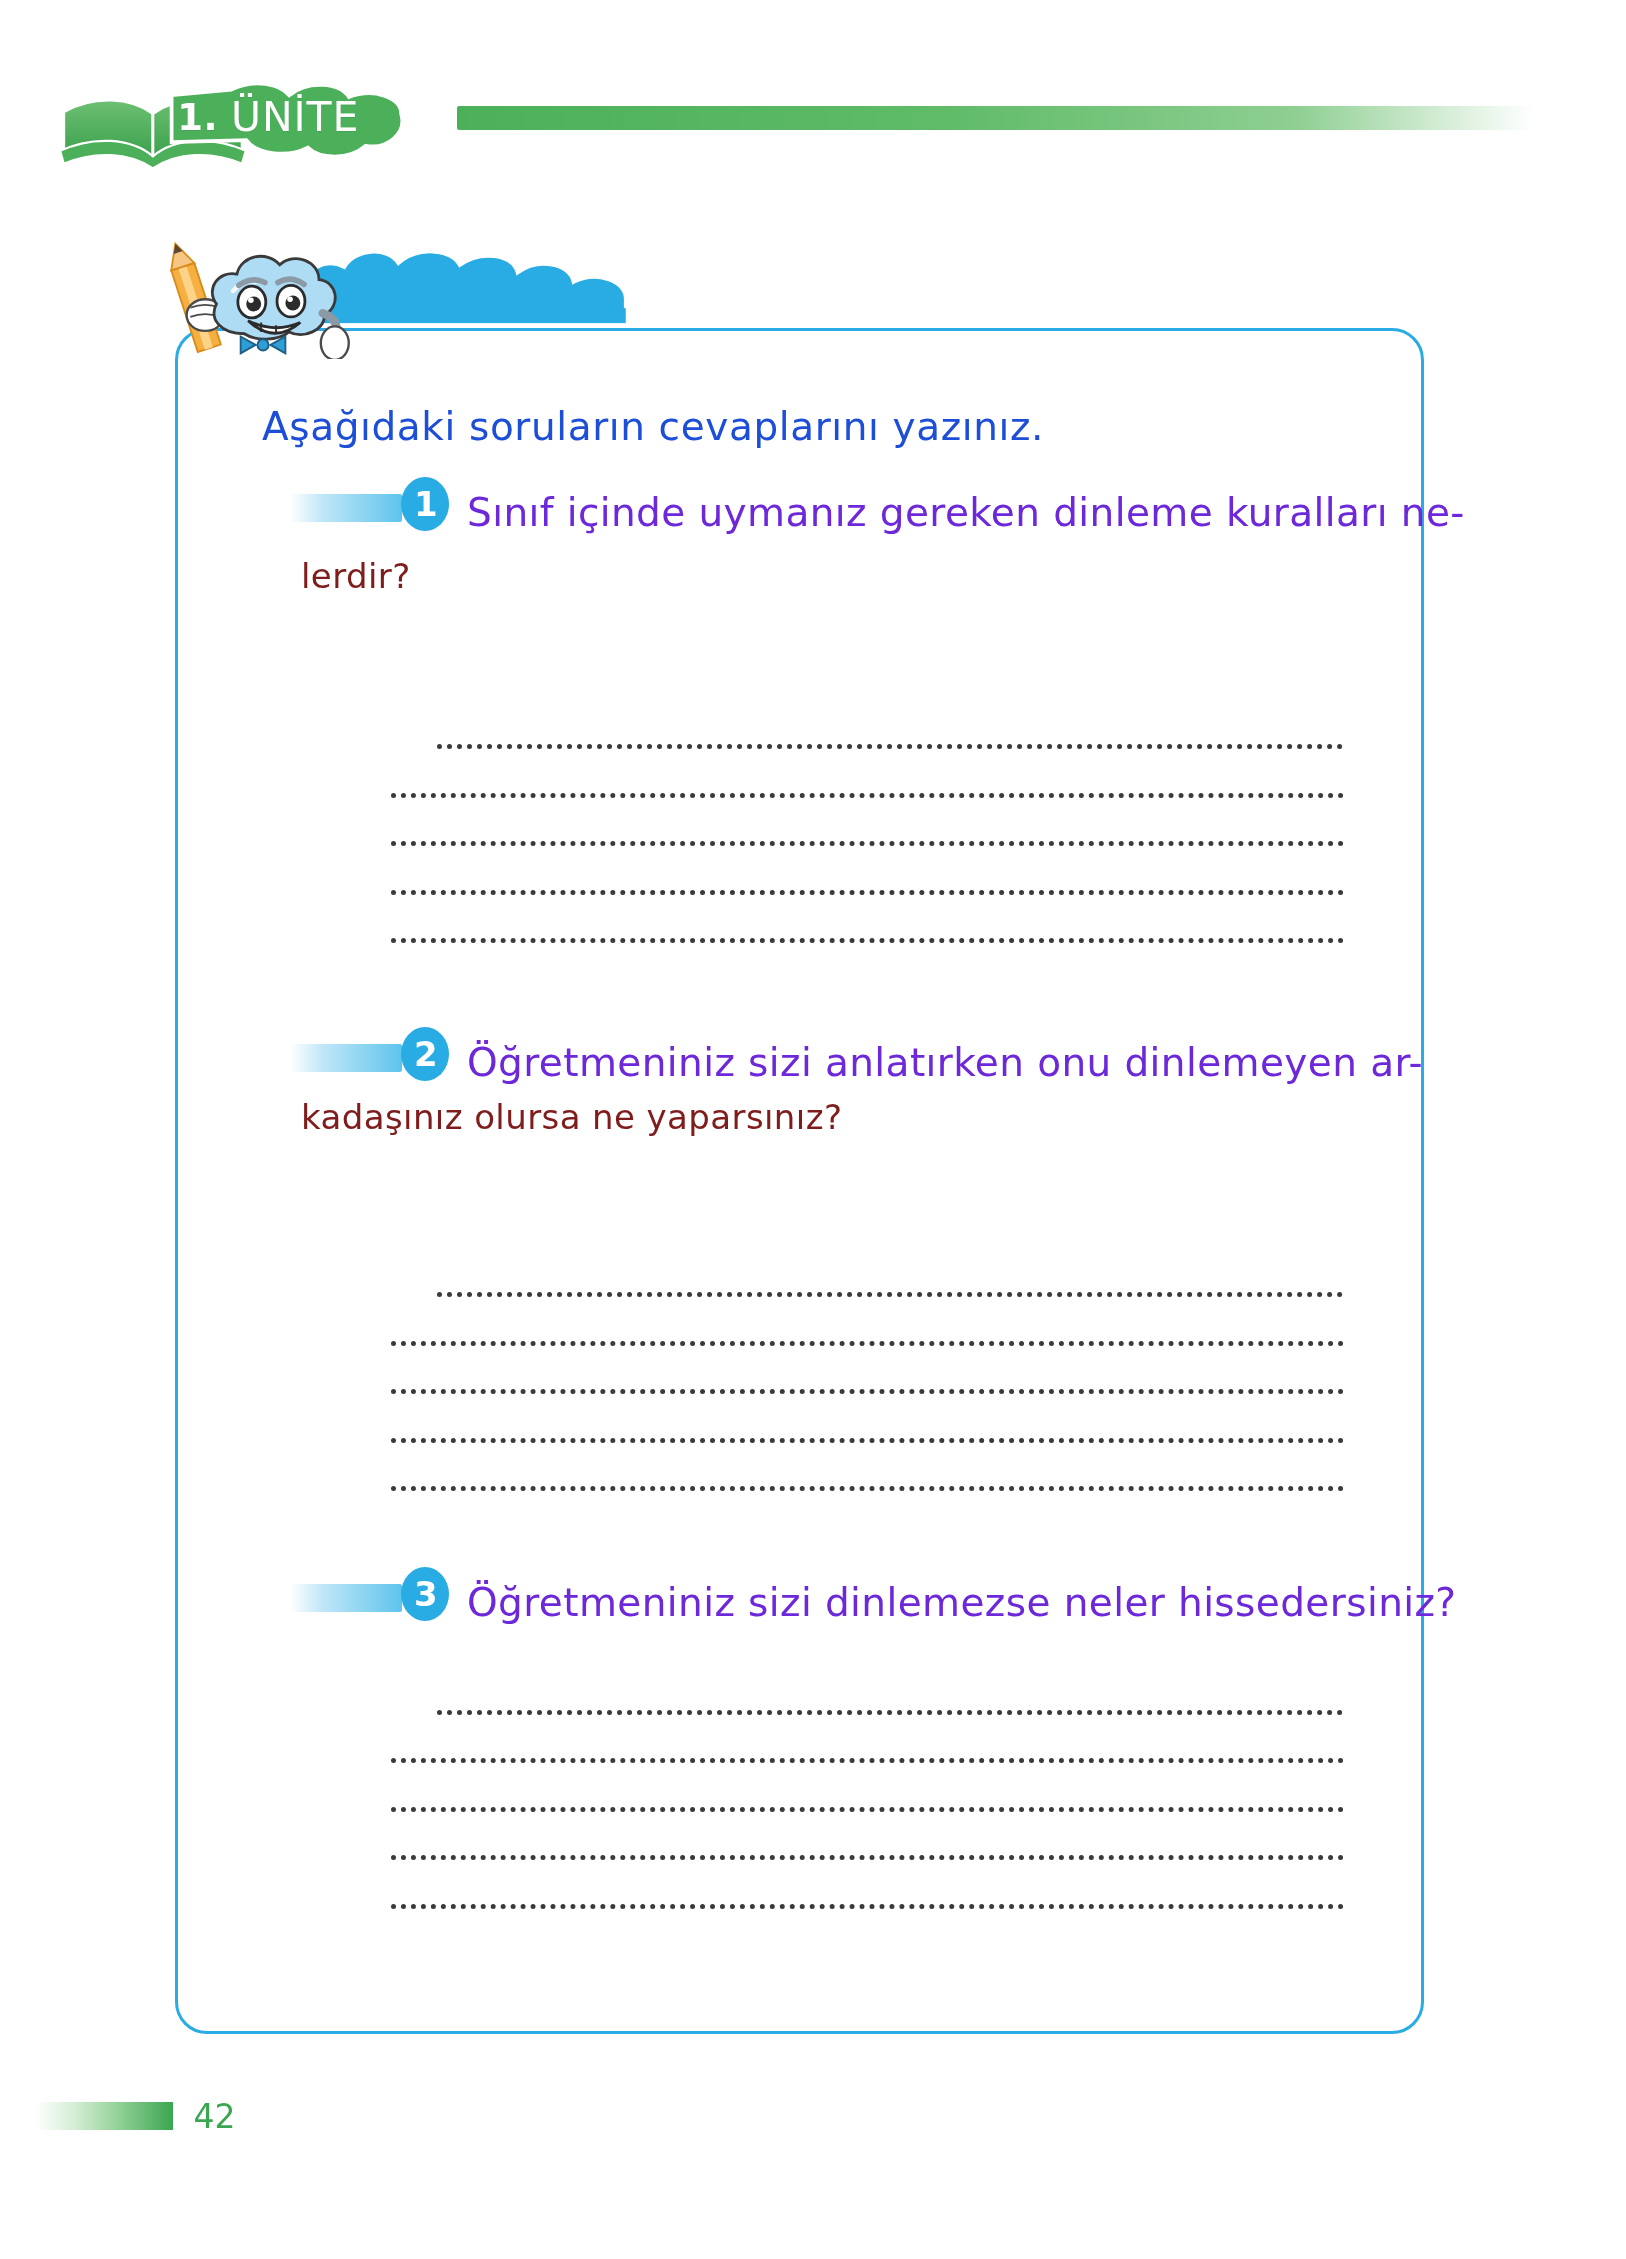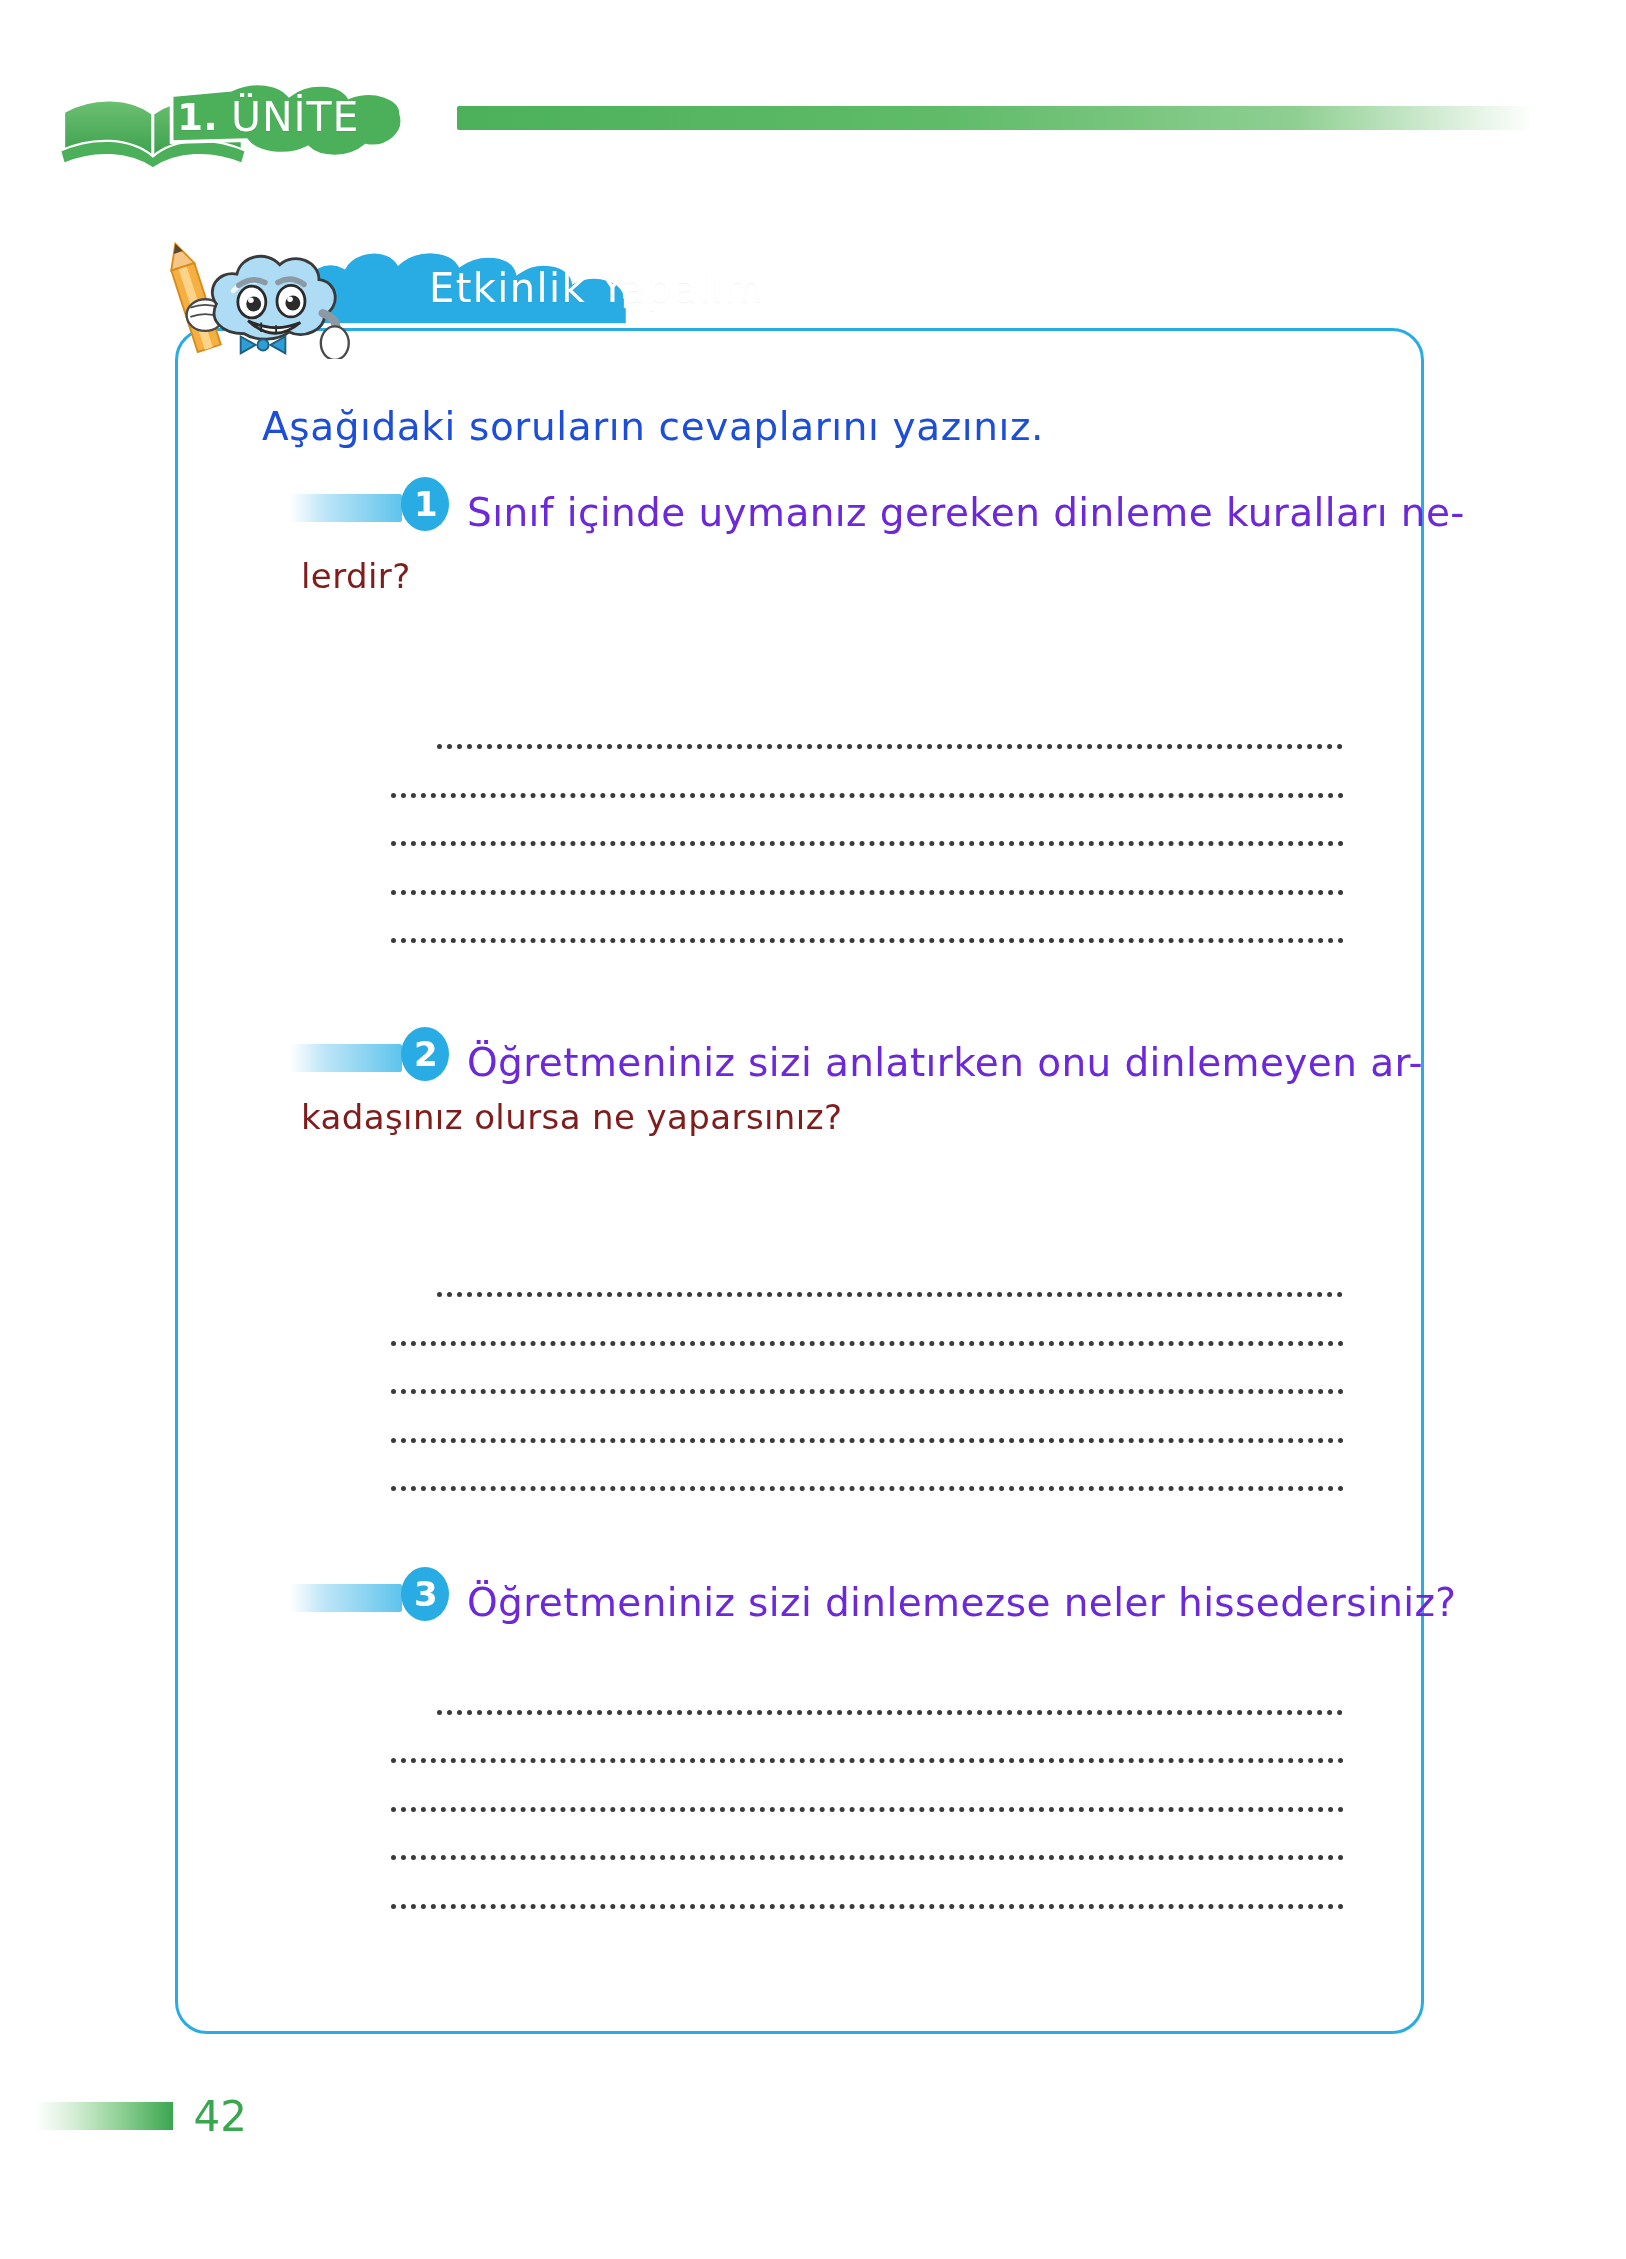--- a/index.html
+++ b/index.html
@@ -251,21 +251,21 @@
   }
 
   .footer-bar {
     width: 138px;
     height: 28px;
     background: linear-gradient(to right, #ffffff 0%, #d5eed6 28%, #8fd094 62%, #3aa650 100%);
   }
 
   .footer-num {
     margin-left: 20.5px;
-    font-size: 42px;
+    font-size: 33px;
     color: #3aa650;
     font-family: "DejaVu Sans", sans-serif;
   }
 </style>
 </head>
 <body>
 
 <div class="page">
 
   <div class="unit-header">
@@ -309,21 +309,20 @@
         <path d="M10 74 L10 40
                  C 10 18, 34 6, 54 16
                  C 66 -4, 100 -6, 112 12
                  C 132 -6, 168 -4, 178 14
                  C 200 -2, 234 2, 240 22
                  C 262 6, 296 12, 300 32
                  C 324 20, 356 30, 356 50
                  L 356 74 Z" fill="#29ace3" stroke="#ffffff" stroke-width="4"></path>
         <rect x="10" y="60" width="346" height="16" fill="#29ace3"></rect>
       </svg>
-      <span class="activity-text">Etkinlik Yapalım</span>
     </div>
 
     <svg class="mascot" viewBox="0 0 250 135">
 
       <g transform="rotate(-18 58 70)">
         <rect x="44" y="34" width="26" height="92" fill="#f5b041" stroke="#d98c1a" stroke-width="2"></rect>
         <rect x="52" y="34" width="9" height="92" fill="#fdd38a"></rect>
         <path d="M44 34 L57 8 L70 34 Z" fill="#f7c684" stroke="#d98c1a" stroke-width="2"></path>
         <path d="M52 18 L57 8 L62 18 Z" fill="#5a4632"></path>
       </g>

